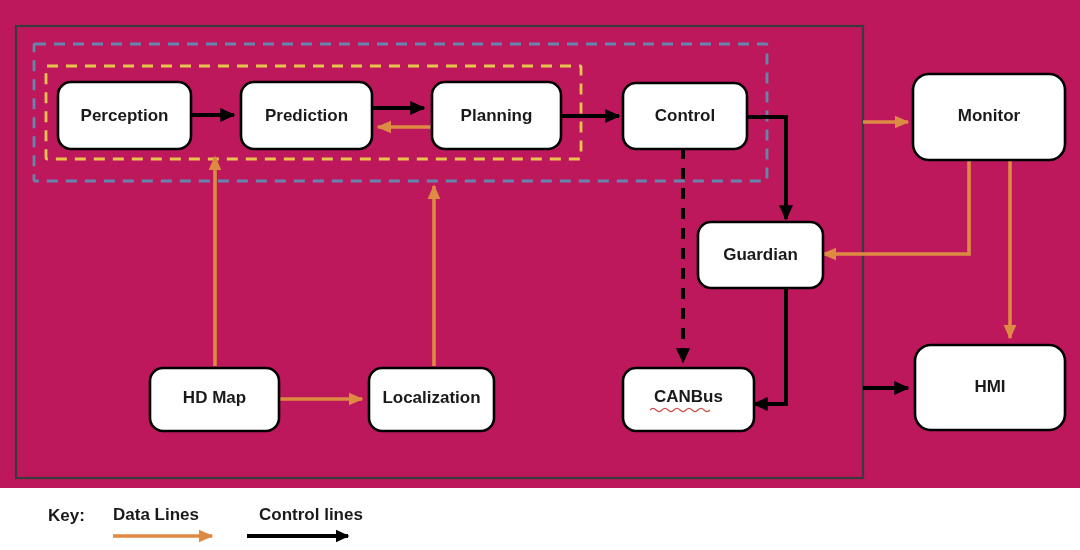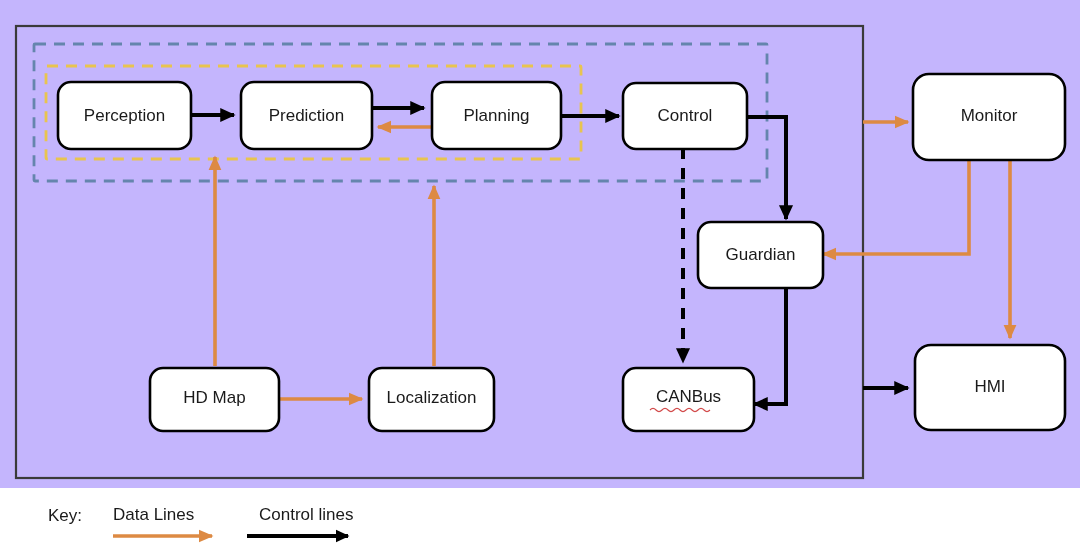--- a/index.html
+++ b/index.html
@@ -10,21 +10,22 @@
   body {
     width: 1080px;
     height: 550px;
     font-family: "Liberation Sans", sans-serif;
     overflow: hidden;
   }
   #stage {
     position: relative;
     width: 1080px;
     height: 488px;
-    background: #c4b5fd;
+    background: #be185d;
+    font-weight: bold;
   }
   #diagram {
     position: absolute;
     left: 0;
     top: 0;
     width: 1080px;
     height: 550px;
   }
   .node-label {
     font-family: "Liberation Sans", sans-serif;

